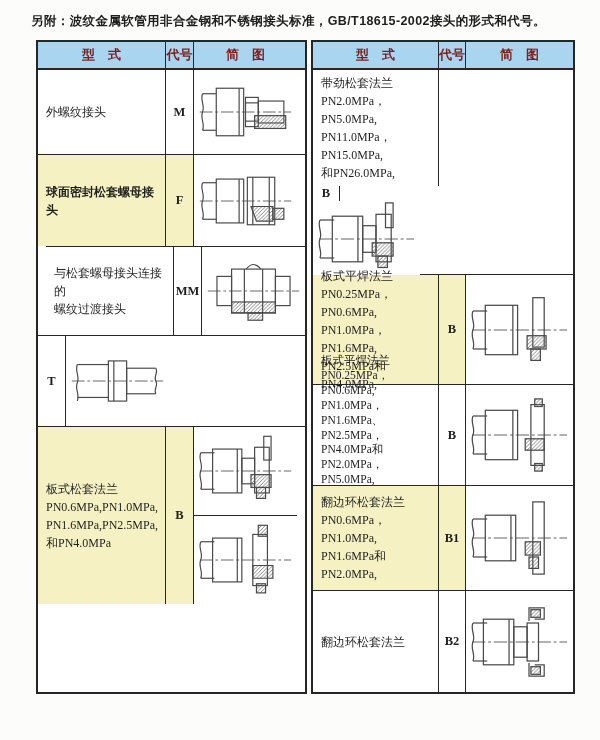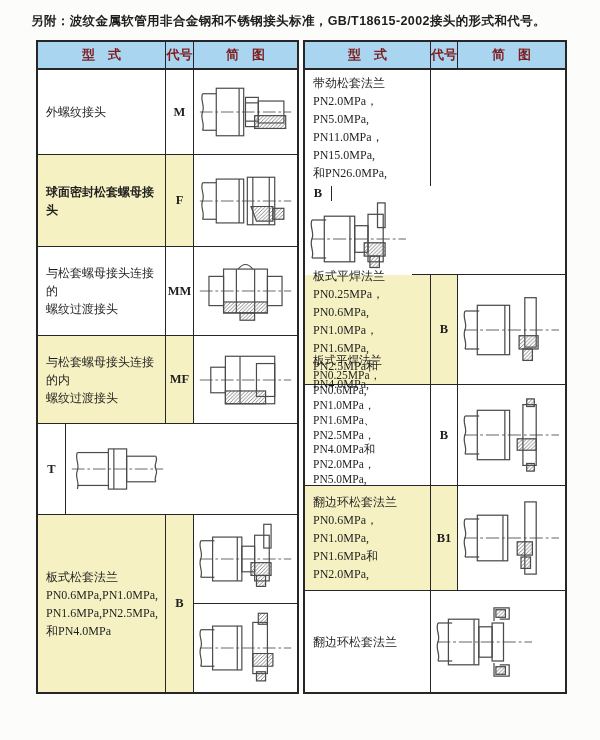--- a/index.html
+++ b/index.html
@@ -108,59 +108,38 @@
                   <line x1="60" y1="14" x2="60" y2="66"></line>
                   <line x1="78" y1="14" x2="78" y2="66"></line>
                   <path d="M58 46 h24 v16 h-18 z" fill="url(#hp)"></path>
                   <rect x="82" y="48" width="12" height="12" fill="url(#hp)"></rect>
                   <line x1="2" y1="40" x2="102" y2="40" stroke-dasharray="14 3 3 3" stroke-width="0.9"></line>
                 </g>
               </svg>
             </div>
           </div>
         </div>
-        <div class="trow" style="height: 89px;">
+        <div class="trow" style="height: 89px; margin-left: 8px;">
           <div class="cell type-cell" style="width: 128px;">
             <div>与松套螺母接头连接的</div>
             <div>螺纹过渡接头</div>
           </div>
           <div class="cell code-cell" style="width: 28px;">MM</div>
           <div class="cell diag-cell" style="width: 103px;">
             <div class="diag-sub">
               <svg class="diag" width="95" height="76" viewBox="0 0 104 80" preserveAspectRatio="xMidYMid meet">
                 <g fill="none" stroke="#4a4a4a" stroke-width="1.3">
                   <rect x="12" y="24" width="16" height="32"></rect>
                   <rect x="28" y="16" width="48" height="48"></rect>
                   <line x1="42" y1="16" x2="42" y2="64"></line>
                   <line x1="62" y1="16" x2="62" y2="64"></line>
                   <path d="M44 16 q8 -10 16 0"></path>
                   <rect x="76" y="24" width="16" height="32"></rect>
                   <rect x="28" y="52" width="48" height="12" fill="url(#hp)"></rect>
                   <rect x="46" y="64" width="16" height="8" fill="url(#hp)"></rect>
-                  <line x1="2" y1="40" x2="102" y2="40" stroke-dasharray="14 3 3 3" stroke-width="0.9"></line>
-                </g>
-              </svg>
-            </div>
-          </div>
-        </div>
-        <div class="trow" style="height: 88px;">
-          <div class="cell type-cell hl" style="width: 128px;">
-            <div>与松套螺母接头连接的内</div>
-            <div>螺纹过渡接头</div>
-          </div>
-          <div class="cell code-cell hl" style="width: 28px;">MF</div>
-          <div class="cell diag-cell" style="width: 103px;">
-            <div class="diag-sub">
-              <svg class="diag" width="95" height="76" viewBox="0 0 104 80" preserveAspectRatio="xMidYMid meet">
-                <g fill="none" stroke="#4a4a4a" stroke-width="1.3">
-                  <rect x="14" y="26" width="16" height="28"></rect>
-                  <rect x="30" y="14" width="54" height="52"></rect>
-                  <line x1="46" y1="14" x2="46" y2="66"></line>
-                  <rect x="64" y="22" width="20" height="36"></rect>
-                  <rect x="30" y="52" width="44" height="14" fill="url(#hp)"></rect>
                   <line x1="2" y1="40" x2="102" y2="40" stroke-dasharray="14 3 3 3" stroke-width="0.9"></line>
                 </g>
               </svg>
             </div>
           </div>
         </div>
         <div class="trow" style="height: 91px;">
           <div class="cell code-cell" style="width: 28px;">T</div>
           <div class="cell diag-cell" style="width: 103px;">
             <div class="diag-sub">
@@ -356,20 +335,21 @@
                   <line x1="2" y1="40" x2="102" y2="40" stroke-dasharray="14 3 3 3" stroke-width="0.9"></line>
                 </g>
               </svg>
             </div>
           </div>
         </div>
         <div class="trow" style="height: 102px;">
           <div class="cell type-cell" style="width: 126px;">
             <div>翻边环松套法兰</div>
           </div>
+          <div class="cell code-cell" style="width: 27px;">B2</div>
           <div class="cell diag-cell" style="width: 107px;">
             <div class="diag-sub">
               <svg class="diag" width="99" height="76" viewBox="0 0 104 80" preserveAspectRatio="xMidYMid meet">
                 <g fill="none" stroke="#4a4a4a" stroke-width="1.3">
                   <path d="M 3 20 c -3 7 3 13 0 20 c -3 7 3 13 0 20"></path>
                   <line x1="3" y1="20" x2="18" y2="20"></line>
                   <line x1="3" y1="60" x2="18" y2="60"></line>
                   <rect x="14" y="16" width="32" height="48"></rect>
                   <line x1="41" y1="16" x2="41" y2="64"></line>
                   <rect x="46" y="24" width="14" height="32"></rect>

